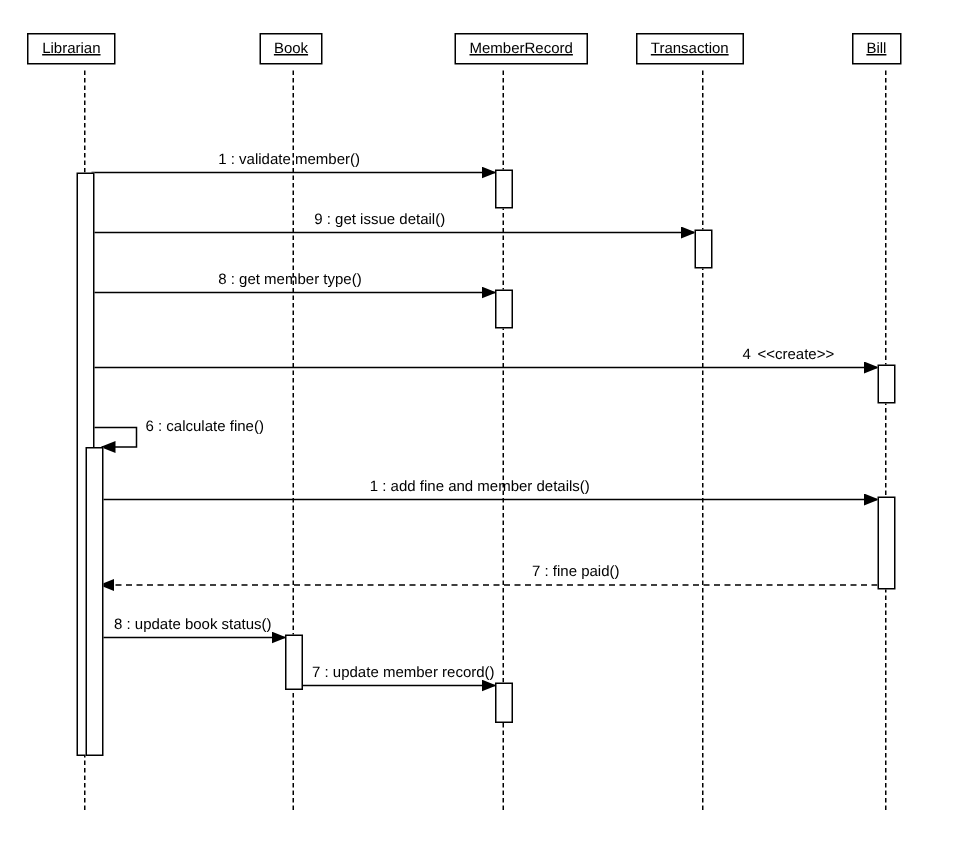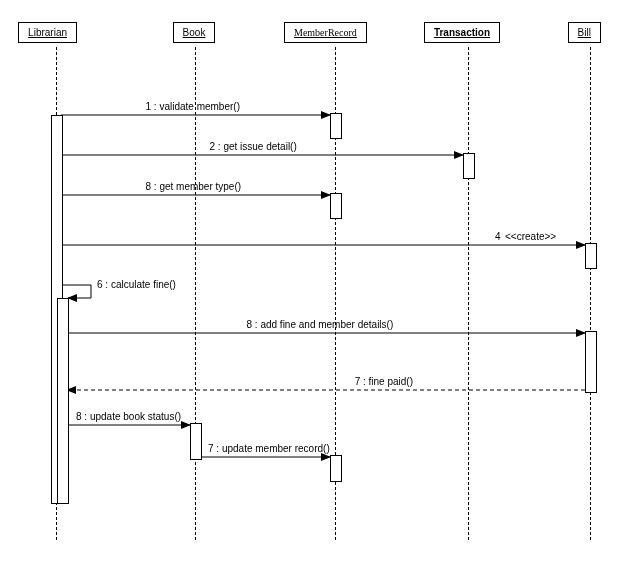--- a/index.html
+++ b/index.html
@@ -28,38 +28,38 @@
       <path d="M61,285 L91,285 L91,298 L68,298" fill="none" stroke="#000" marker-end="url(#ah)"></path>
       <line x1="68" y1="333" x2="585" y2="333" stroke="#000" stroke-width="1" marker-end="url(#ah)"></line>
       <line x1="585" y1="390" x2="67" y2="390" stroke="#000" stroke-width="1" stroke-dasharray="4,3" marker-end="url(#ah)"></line>
       <line x1="68" y1="425" x2="190" y2="425" stroke="#000" stroke-width="1" marker-end="url(#ah)"></line>
       <line x1="200" y1="457" x2="330" y2="457" stroke="#000" stroke-width="1" marker-end="url(#ah)"></line>
     </svg>
 <div class="lifetop" style="left: 18.1px;"><span>Librarian</span></div>
     <div class="lifeline" style="left:56px"></div>
     <div class="lifetop" style="left: 172.6px; text-align: right;"><span>Book</span></div>
     <div class="lifeline" style="left:195px"></div>
-    <div class="lifetop" style="left: 284px; font-family: Liberation Serif, serif;"><span>MemberRecord</span></div>
+    <div class="lifetop" style="left: 303px;"><span>MemberRecord</span></div>
     <div class="lifeline" style="left:335px"></div>
-    <div class="lifetop" style="left: 423.9px; font-weight: bold;"><span>Transaction</span></div>
+    <div class="lifetop" style="left: 423.9px;"><span>Transaction</span></div>
     <div class="lifeline" style="left:468px"></div>
     <div class="lifetop" style="left: 567.6px;"><span>Bill</span></div>
     <div class="lifeline" style="left:590px"></div>
     <div class="act" style="left:51px;top:115px;height:387px"></div>
     <div class="act" style="left:57px;top:298px;height:204px"></div>
     <div class="act" style="left:330px;top:113px;height:24px"></div>
     <div class="msglbl" style="left:145.5px;top:101px">1 : validate member()</div>
     <div class="act" style="left:463px;top:153px;height:24px"></div>
-    <div class="msglbl" style="left:209.5px;top:141px">2 : get issue detail()</div>
+    <div class="msglbl" style="left:209.5px;top:141px">9 : get issue detail()</div>
     <div class="act" style="left:330px;top:193px;height:24px"></div>
     <div class="msglbl" style="left:145.5px;top:181px">8 : get member type()</div>
     <div class="act" style="left:585px;top:243px;height:24px"></div>
     <div class="msglbl" style="left:495px;top:231px">4</div>
     <div class="msglbl" style="left:505px;top:231px">&lt;&lt;create&gt;&gt;</div>
     <div class="msglbl" style="left:97px;top:279px">6 : calculate fine()</div>
     <div class="act" style="left:585px;top:331px;height:60px"></div>
-    <div class="msglbl" style="left:246.5px;top:319px">8 : add fine and member details()</div>
+    <div class="msglbl" style="left:246.5px;top:319px">1 : add fine and member details()</div>
     <div class="msglbl" style="left:354.65000000000003px;top:376px">7 : fine paid()</div>
     <div class="act" style="left:190px;top:423px;height:35px"></div>
     <div class="msglbl" style="left:76px;top:411px">8 : update book status()</div>
     <div class="act" style="left:330px;top:455px;height:25px"></div>
     <div class="msglbl" style="left:208px;top:443px">7 : update member record()</div>
   </div>
 
 </body></html>

